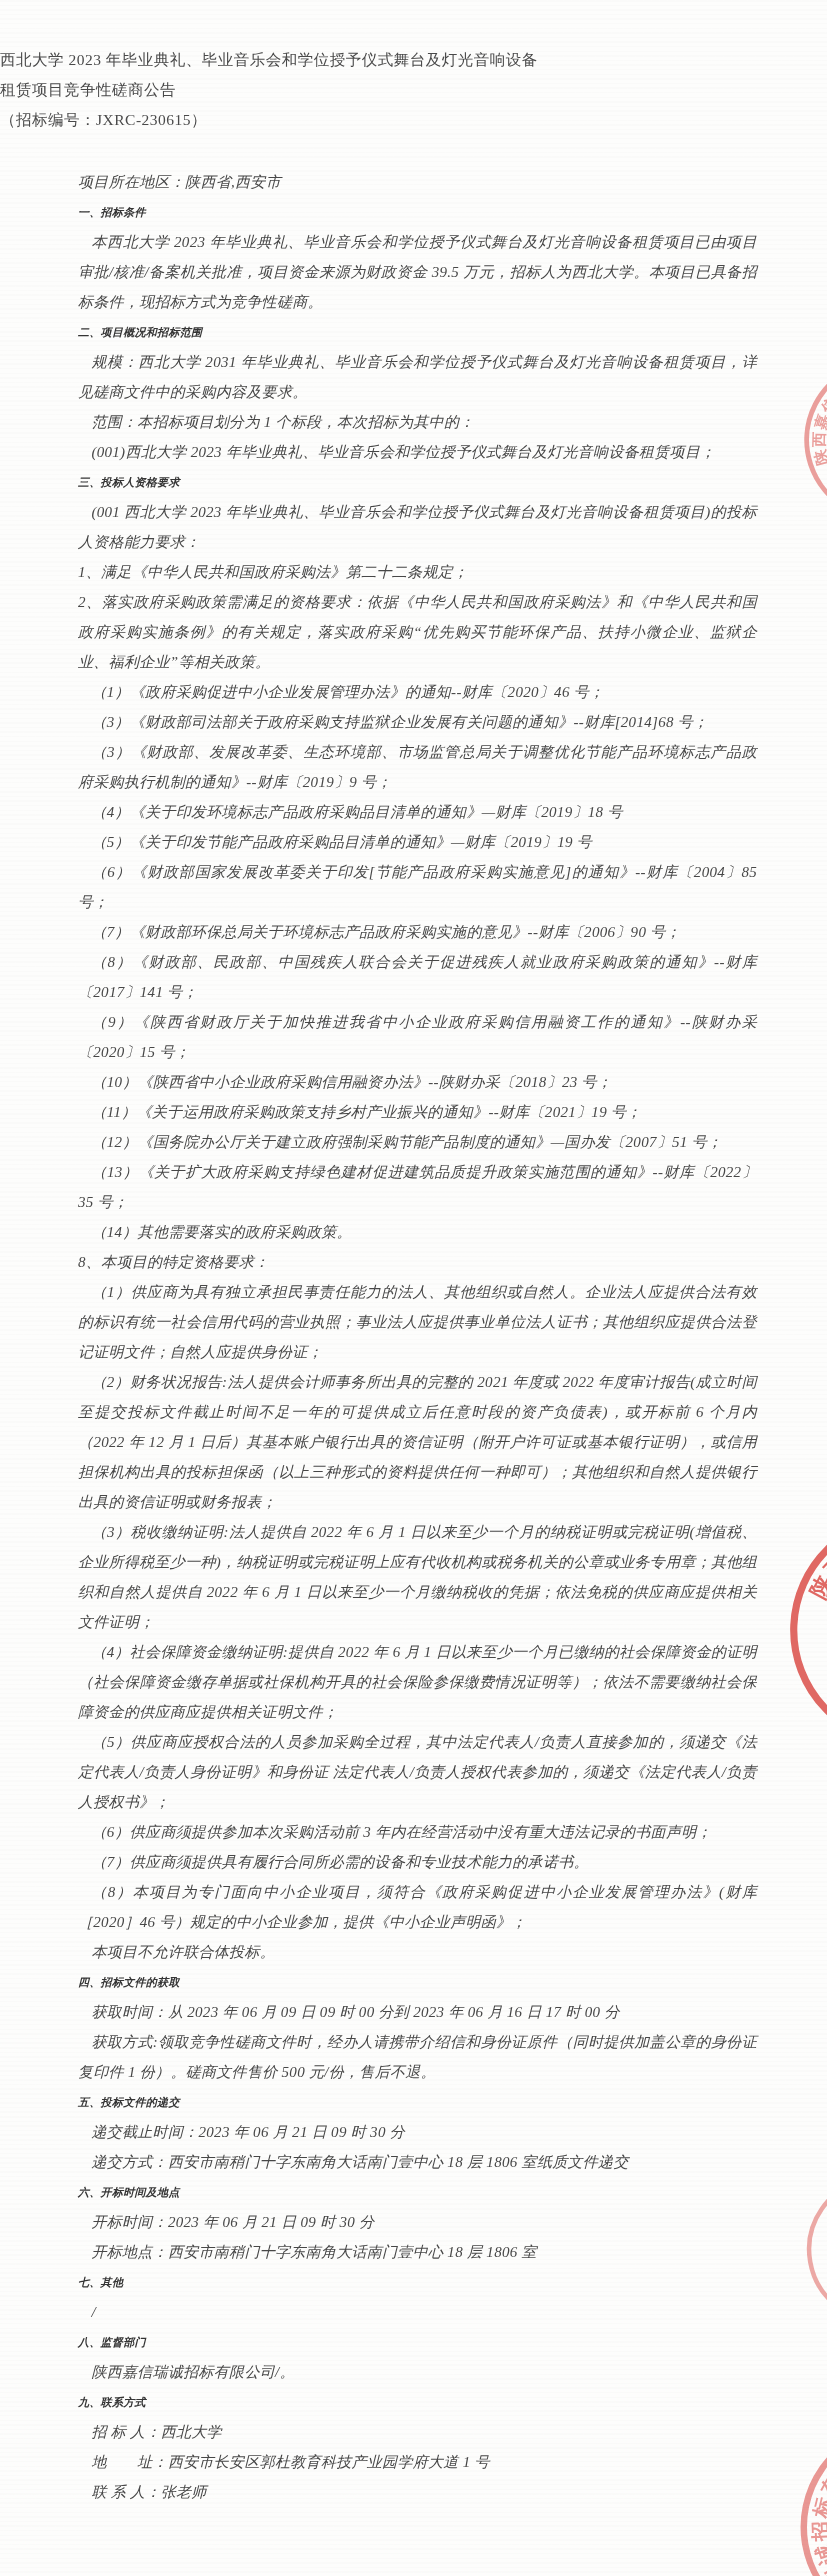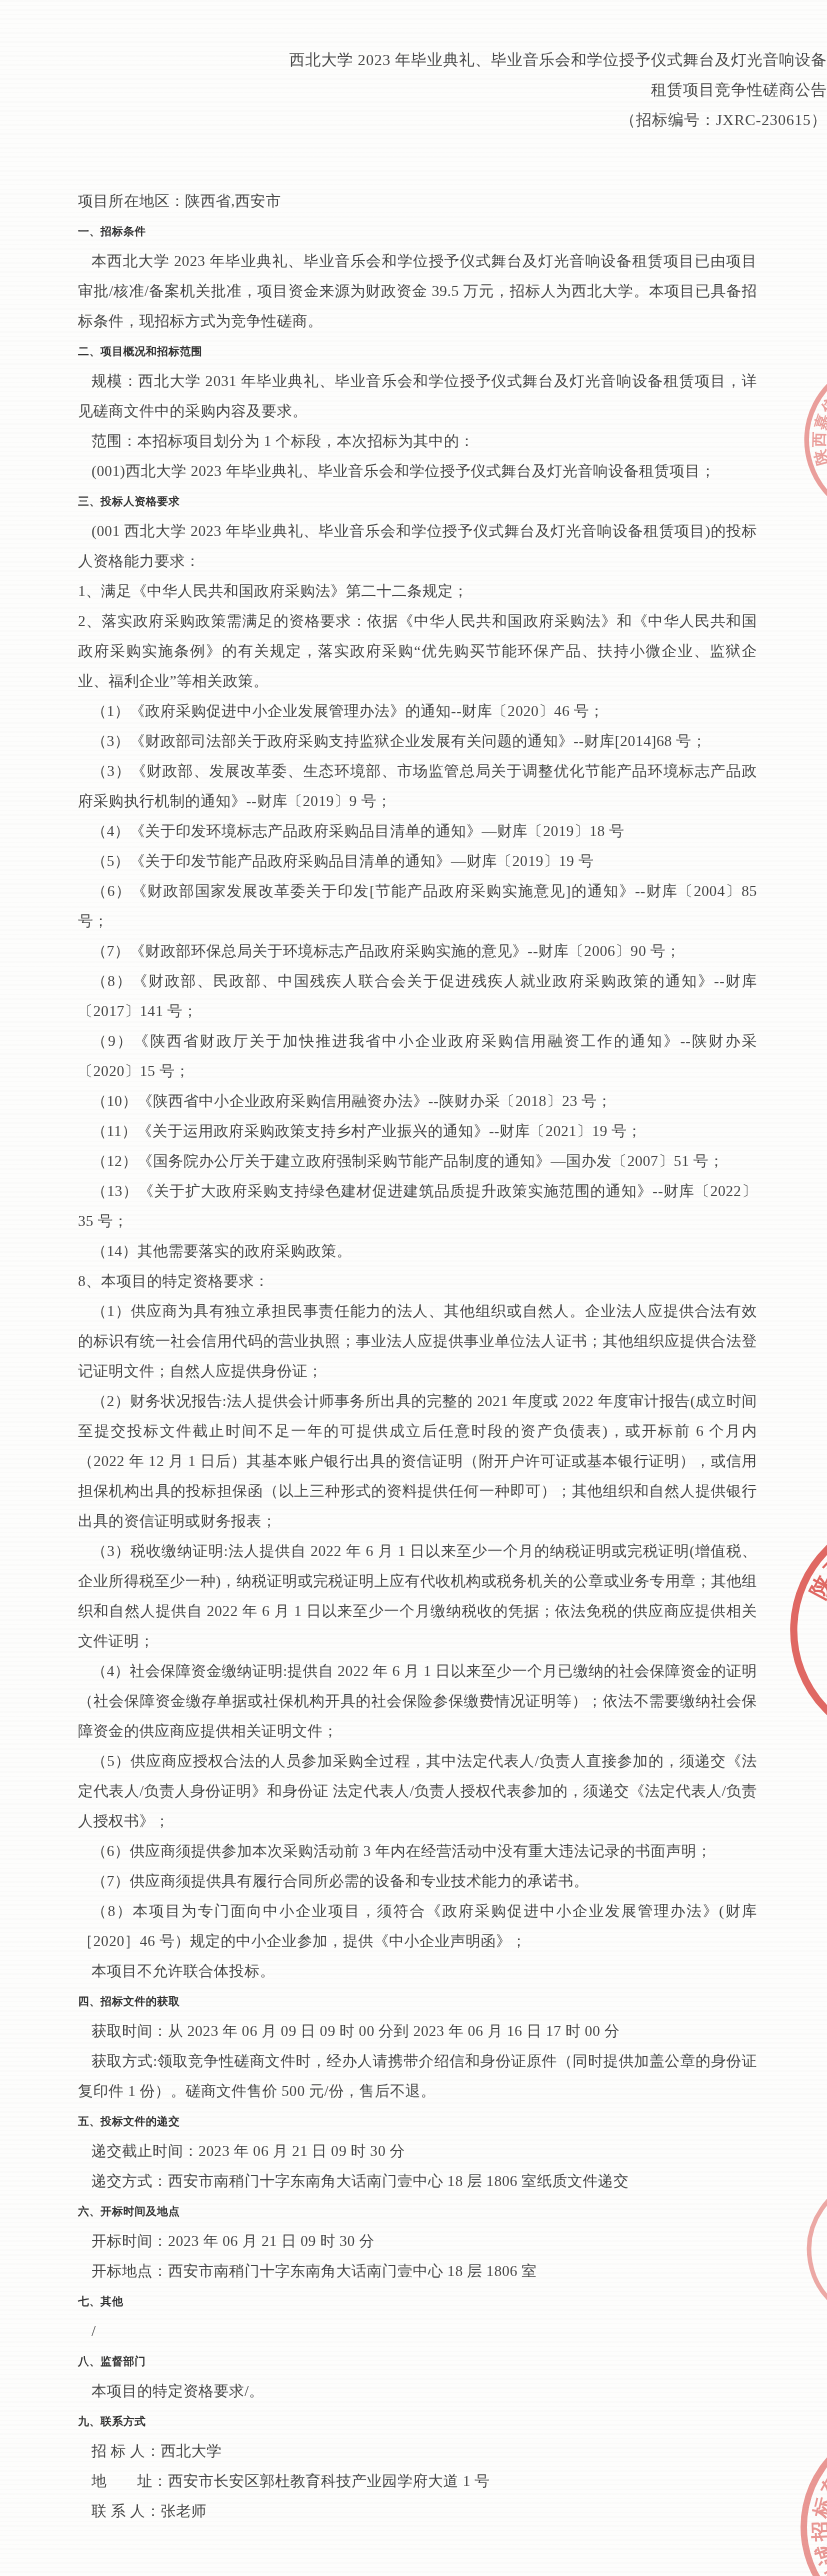--- a/index.html
+++ b/index.html
@@ -9,37 +9,38 @@
     margin:0 auto;
     background:
       repeating-linear-gradient(180deg, rgba(0,0,0,0.012) 0 1.5px, rgba(0,0,0,0) 1.5px 4.6px),
       #fdfdfc;
     overflow:hidden;
     font-family:"Liberation Serif","DejaVu Serif",serif;
     color:#474747;
   }
   .title-block{
     padding-top:45px;
-    text-align:right;
+    text-align:left;
   }
   .title-line{
     font-size:15.5px;
     line-height:30px;
     letter-spacing:0.5px;
     color:#4a4a4a;
   }
   .doc-body{
     position:absolute;
     left:78px;
-    top:186px;
+    top:167px;
     width:679px;
     font-size:15px;
     line-height:30px;
     letter-spacing:0.3px;
     text-align:justify;
+    font-style:italic;
   }
   .doc-heading{
     font-weight:bold;
     font-size:11px;
     color:#353535;
   }
   .doc-para{ text-indent:13.4px; }
   .doc-para0{ text-indent:0; }
   .edge-stamp{position:absolute;pointer-events:none;}
   .edge-stamp-1{left:800px;top:355px;width:170px;height:170px;opacity:0.5;transform:rotate(-18deg);}
@@ -99,21 +100,21 @@
       <div class="doc-para">获取方式:领取竞争性磋商文件时，经办人请携带介绍信和身份证原件（同时提供加盖公章的身份证复印件 1 份）。磋商文件售价 500 元/份，售后不退。</div>
       <div class="doc-heading">五、投标文件的递交</div>
       <div class="doc-para">递交截止时间：2023 年 06 月 21 日 09 时 30 分</div>
       <div class="doc-para">递交方式：西安市南稍门十字东南角大话南门壹中心 18 层 1806 室纸质文件递交</div>
       <div class="doc-heading">六、开标时间及地点</div>
       <div class="doc-para">开标时间：2023 年 06 月 21 日 09 时 30 分</div>
       <div class="doc-para">开标地点：西安市南稍门十字东南角大话南门壹中心 18 层 1806 室</div>
       <div class="doc-heading">七、其他</div>
       <div class="doc-para">/</div>
       <div class="doc-heading">八、监督部门</div>
-      <div class="doc-para">本项目的特定资格要求/。</div>
+      <div class="doc-para">陕西嘉信瑞诚招标有限公司/。</div>
       <div class="doc-heading">九、联系方式</div>
       <div class="doc-para">招 标 人：西北大学</div>
       <div class="doc-para">地　　址：西安市长安区郭杜教育科技产业园学府大道 1 号</div>
       <div class="doc-para">联 系 人：张老师</div>
     </div>
 
   <div class="edge-stamp edge-stamp-1" id="edge1"><svg class="" viewBox="0 0 480 480" width="100%" height="100%" style="position: static;">
     <defs>
       <path id="arcTop" d="M 70,268 A 172 172 0 1 1 410,268" fill="none"></path>
       <path id="arcBottom" d="M 106,330 A 166 166 0 0 0 374,330" fill="none"></path>

